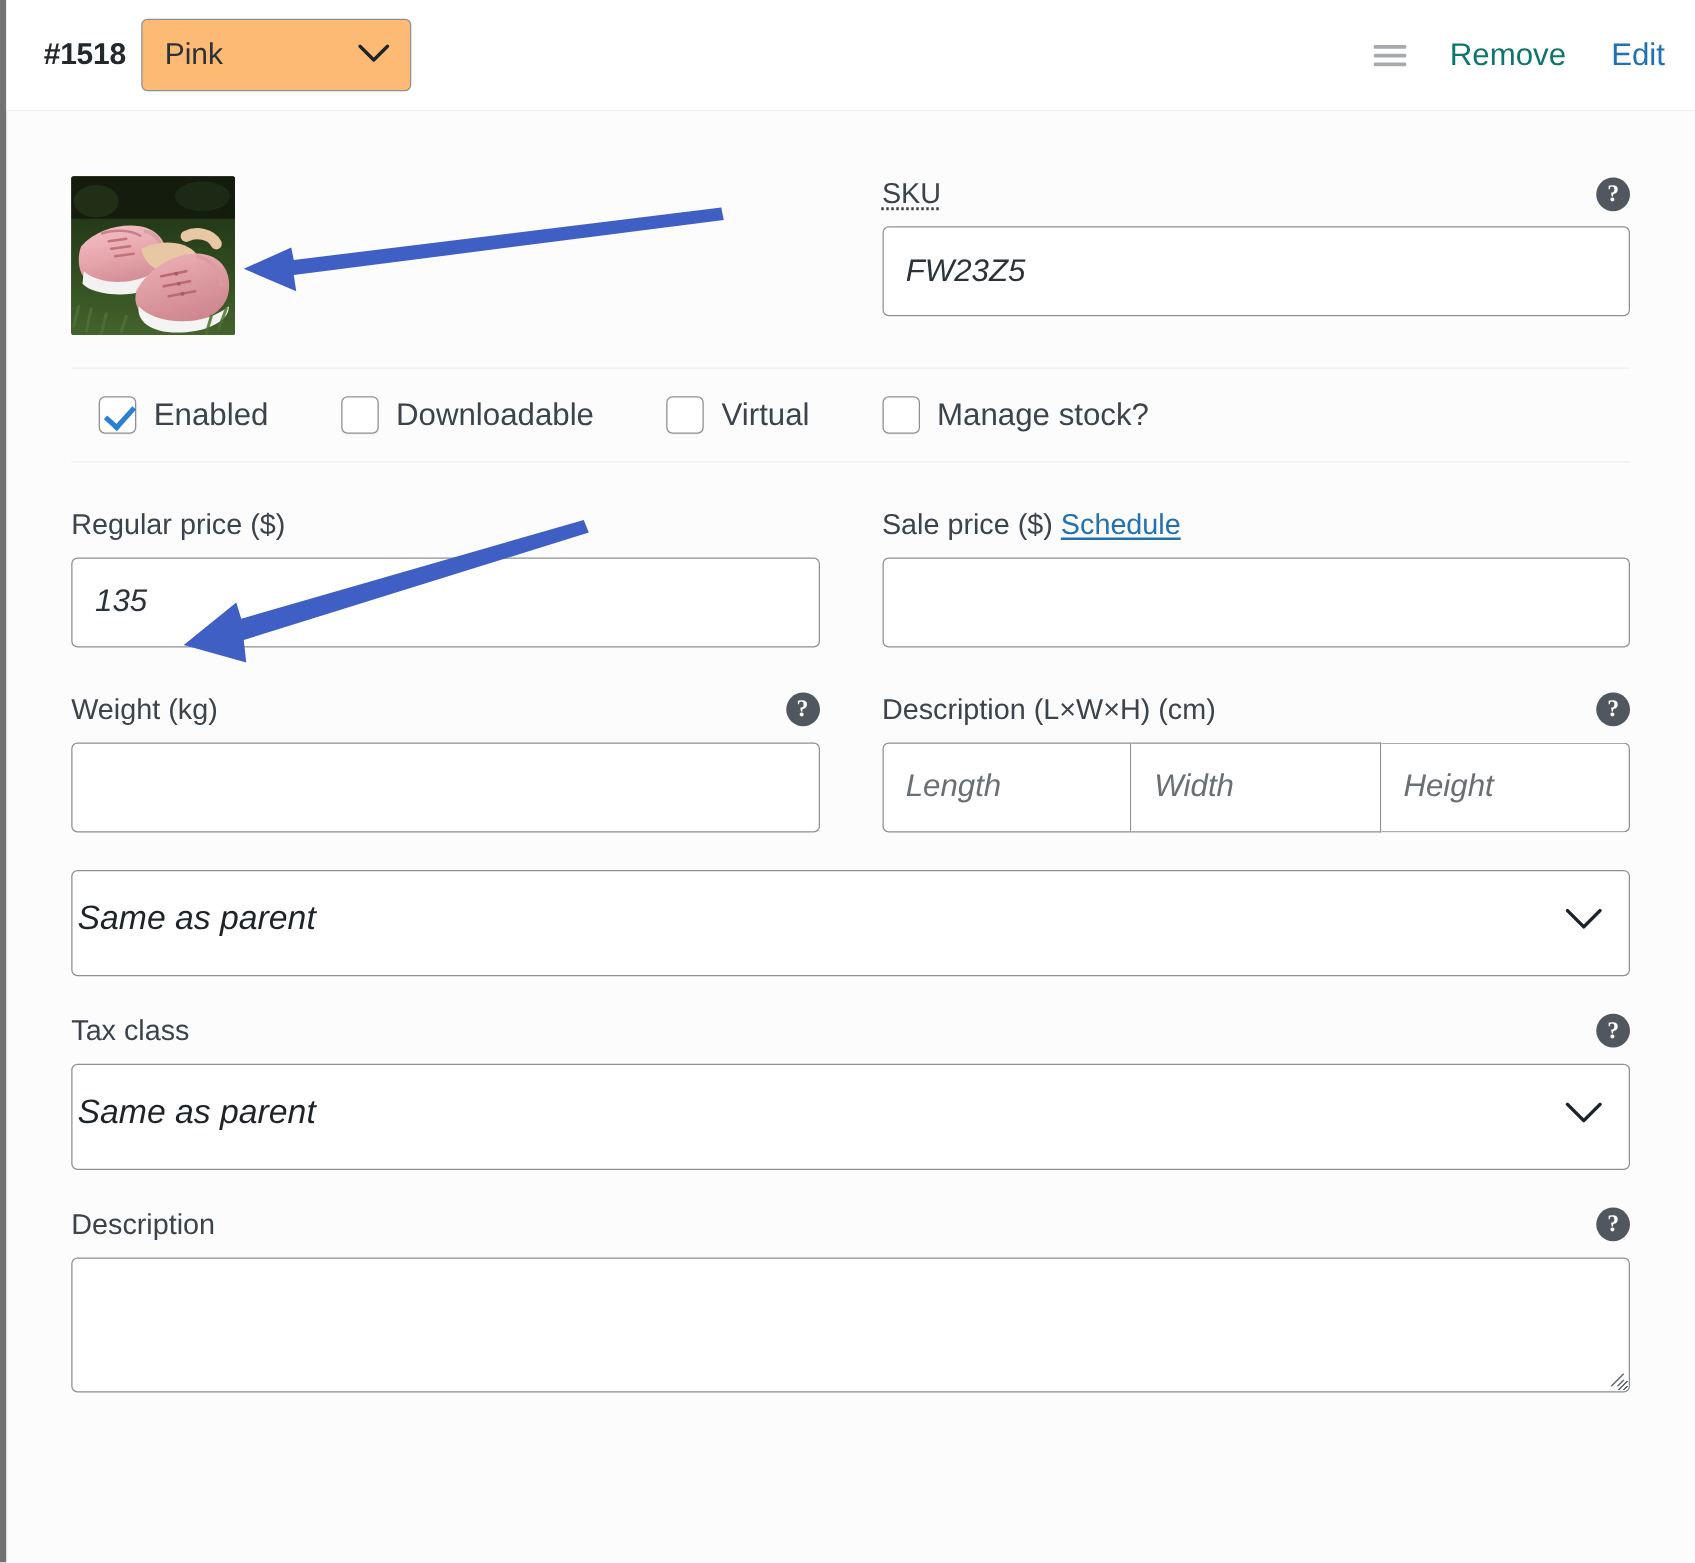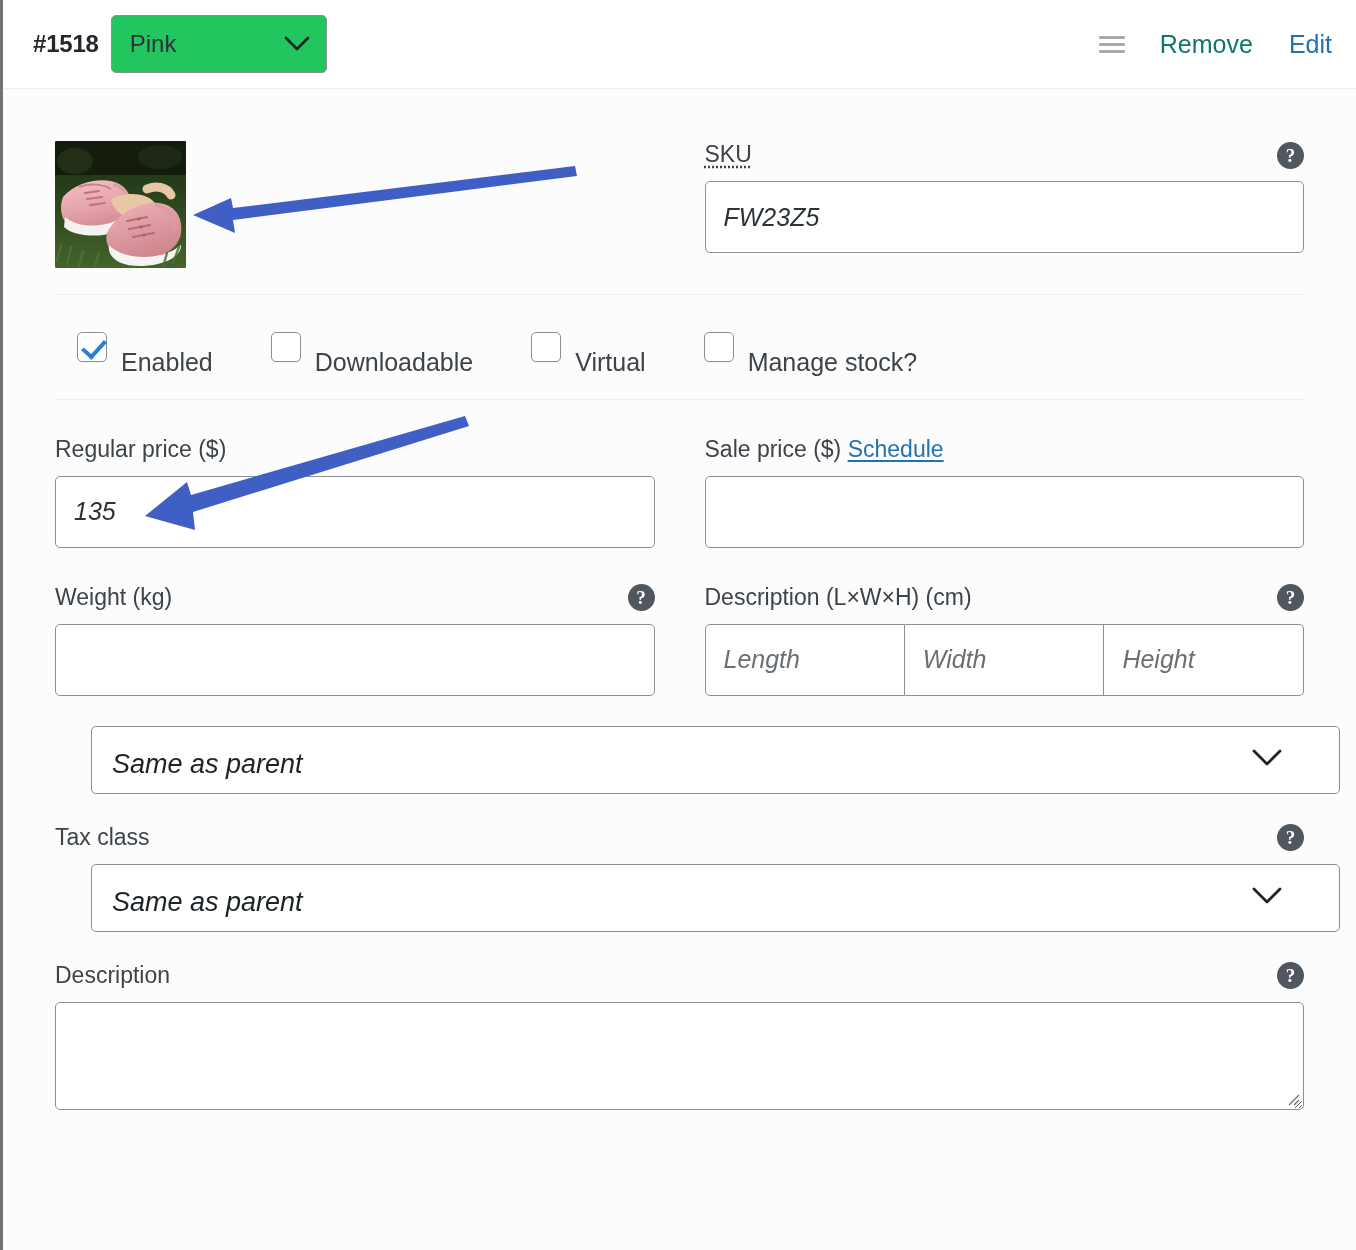--- a/index.html
+++ b/index.html
@@ -11,21 +11,21 @@
     background: #fcfcfc;
     font-family: "Liberation Sans", sans-serif;
     -webkit-font-smoothing: antialiased;
   }
 
   #variation-panel {
     position: relative;
     width: 1356px;
     height: 1250px;
     background: #fcfcfc;
-    border-left: 3px solid #737373;
+    border-left: 5px solid #737373;
     overflow: hidden;
   }
 
   
   .var-header {
     position: relative;
     height: 89px;
     background: #ffffff;
     border-bottom: 1px solid #eceef0;
     display: flex;
@@ -39,21 +39,21 @@
     letter-spacing: -0.2px;
     margin-right: 12px;
     white-space: nowrap;
   }
   .attr-select {
     position: relative;
     width: 216px;
     height: 58px;
     border: 1px solid #8c8f94;
     border-radius: 5px;
-    background: #22c55e;
+    background: #fdba74;
     display: flex;
     align-items: center;
     padding: 0 40px 0 18px;
     font-size: 24px;
     color: #2c3338;
   }
   .attr-select .chev {
     position: absolute;
     right: 16px;
     top: 50%;
@@ -222,21 +222,20 @@
     top: 2px;
     width: 10px;
     height: 19px;
     border: solid #2a7fd4;
     border-width: 0 4px 4px 0;
     transform: rotate(42deg);
   }
   .cb-label {
     font-size: 25px;
     color: #3c434a;
-    margin-top: 31px;
   }
 
   
   .fieldblock { padding-top: 36px; }
   .fieldblock-tight { padding-top: 30px; }
 
   .dims {
     display: flex;
   }
   .dims input.text {
@@ -245,29 +244,28 @@
   .dims input.text:first-child { border-radius: 5px 0 0 5px; }
   .dims input.text:last-child { border-radius: 0 5px 5px 0; }
   .dims input.text + input.text { border-left: none; }
 
   
   .select-wrap {
     position: relative;
     width: 100%;
   }
   .select-wrap .fakeinput {
-    height: 68px;
+    height: 85px;
     line-height: 74px;
-    padding: 0 56px 0 20px;
+    padding: 0 56px 0 4px;
     font-size: 27px;
     color: #1d2327;
     cursor: pointer;
     white-space: nowrap;
     overflow: hidden;
-    margin-left: 36px;
   }
   .select-wrap .chev {
     position: absolute;
     right: 22px;
     top: 50%;
     transform: translateY(-50%);
     pointer-events: none;
   }
 
   textarea.desc {

